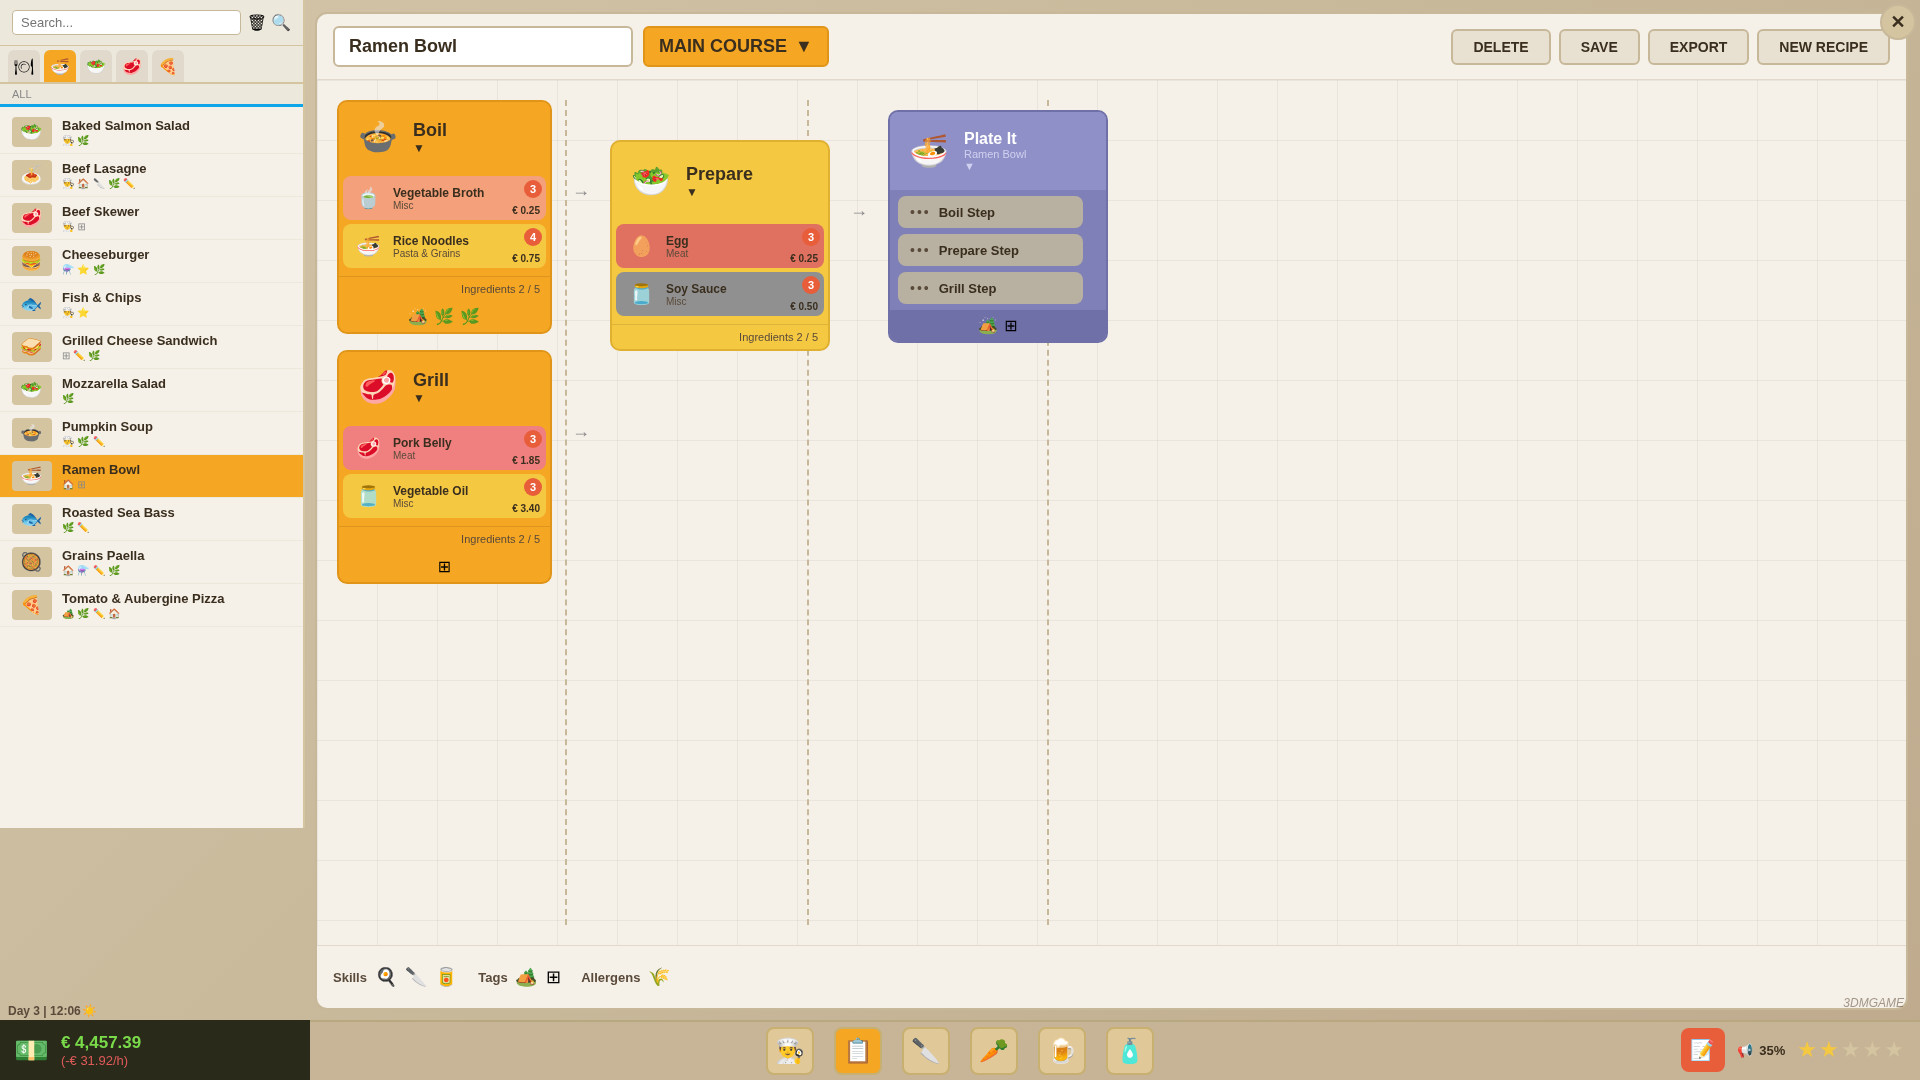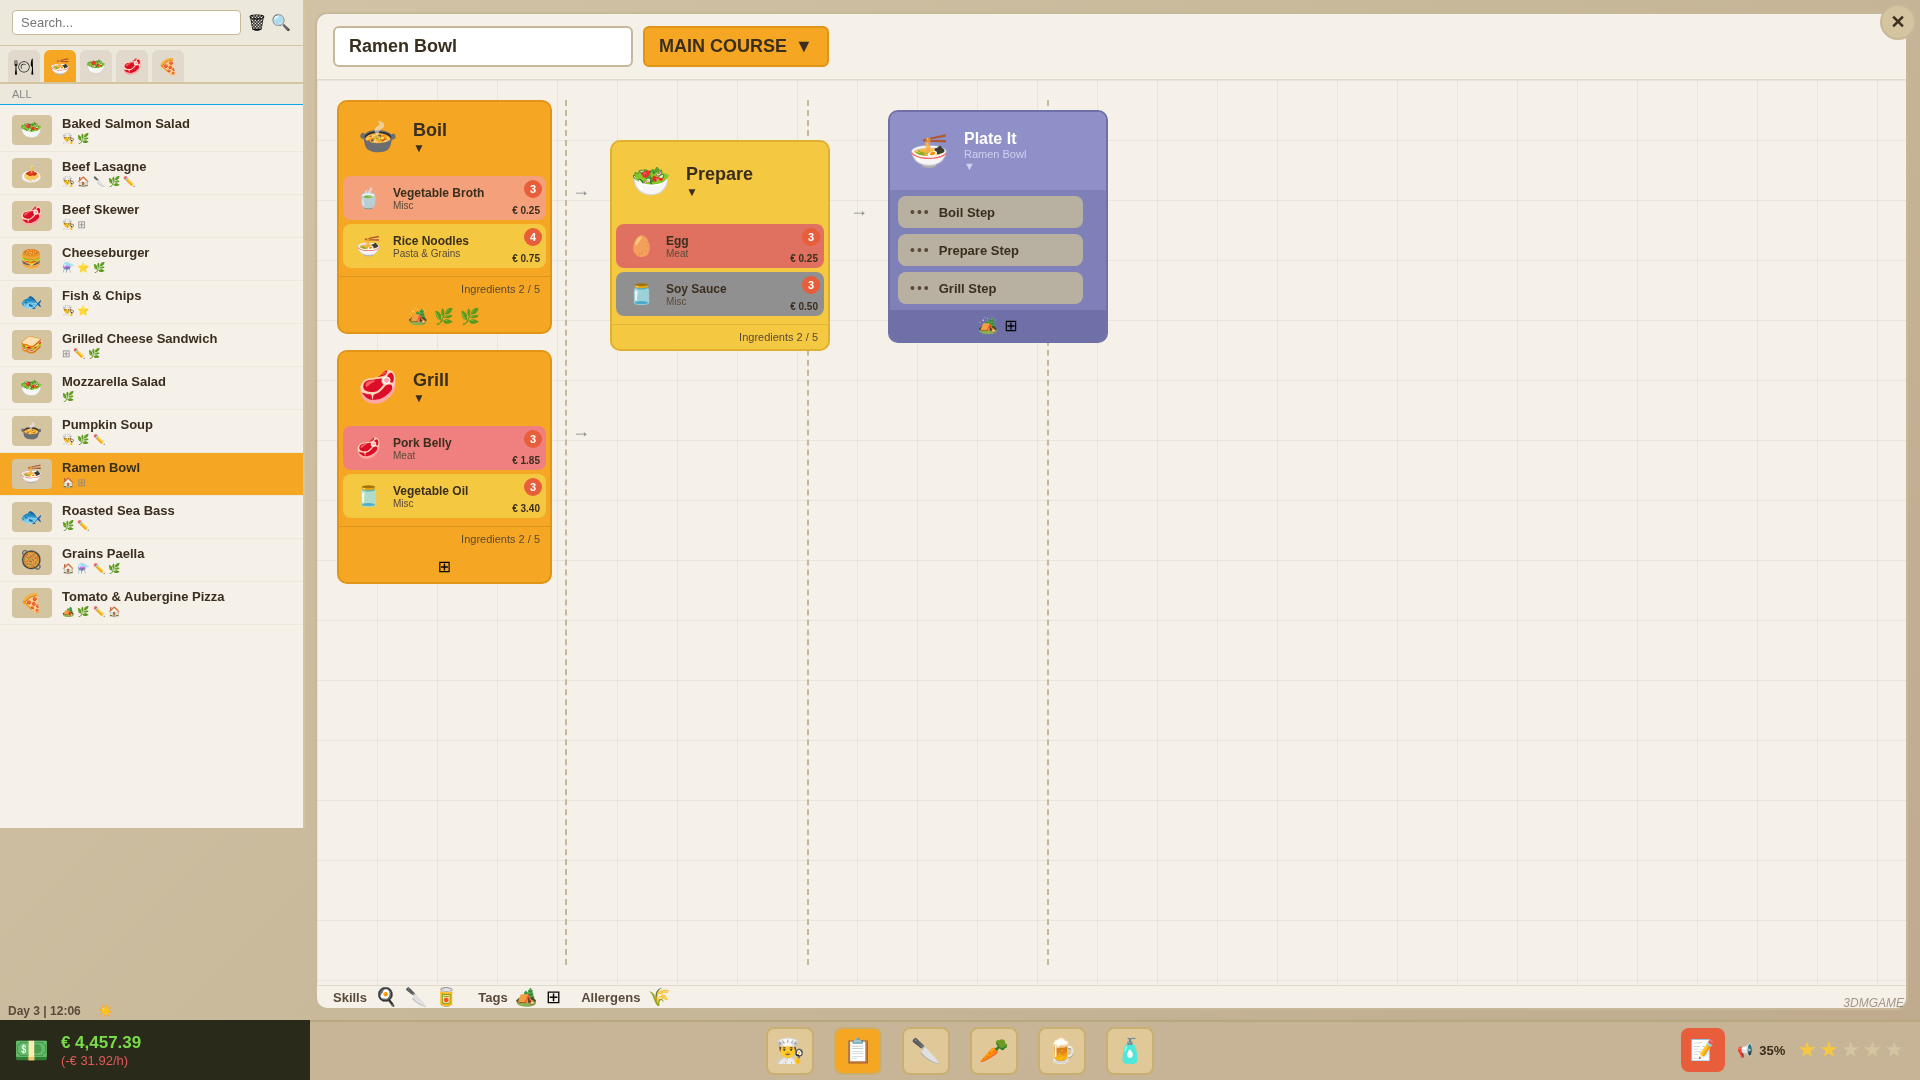--- a/index.html
+++ b/index.html
@@ -77,21 +77,21 @@
     }
     .sidebar-tab.active {
       background: #f5a623;
     }
 
     .sidebar-filter {
       padding: 4px 12px;
       font-size: 11px;
       color: #888;
       background: #ede8dc;
-      border-bottom: 1px solid #0ea5e9;
+      border-bottom: 3px solid #0ea5e9;
     }
 
     .recipe-list {
       flex: 1;
       overflow-y: auto;
       padding: 4px 0;
     }
 
     .recipe-item {
       display: flex;
@@ -437,21 +437,21 @@
     }
 
     .step-node-label {
       font-size: 13px;
       font-weight: 600;
       color: #3a2e1e;
     }
 
     
     .bottom-toolbar {
-      padding: 0 16px;
+      padding: 20px 16px;
       border-top: 1px solid #e0d9cc;
       display: flex;
       align-items: center;
       gap: 20px;
     }
 
     .toolbar-section {
       display: flex;
       align-items: center;
       gap: 8px;
@@ -783,20 +783,26 @@
 
 <div class="main-content" style="position: absolute; left: 315px; top: 12px; right: 12px; bottom: 70px; background: #f5f0e8; border-radius: 12px; border: 2px solid #c8b89a; display: flex; flex-direction: column;">
 
   <div class="close-btn">✕</div>
 
   <div class="recipe-header">
     <input class="recipe-title-input" type="text" value="Ramen Bowl" style="">
     <div class="category-select">
       <span>MAIN COURSE</span>
       <span>▼</span>
+    </div>
+    <div class="header-buttons">
+      <button class="btn btn-delete">DELETE</button>
+      <button class="btn btn-save">SAVE</button>
+      <button class="btn btn-export">EXPORT</button>
+      <button class="btn btn-new">NEW RECIPE</button>
     </div>
   </div>
 
 
   <div class="recipe-canvas">
     <div class="canvas-grid"></div>
 
     <div class="v-dashed" style="left: 248px;"></div>
     <div class="v-dashed" style="left: 490px;"></div>
     <div class="v-dashed" style="left: 730px;"></div>
@@ -986,21 +992,21 @@
 </div>
 
 <div class="money-bar">
   <div class="money-icon">💵</div>
   <div class="money-row">
     <div class="money-amount">€ 4,457.39</div>
     <div class="money-change">(-€ 31.92/h)</div>
   </div>
 </div>
 
-<div style="position: absolute; bottom: 62px; left: 8px; display: flex; align-items: center; gap: 18px; color: #5a4a3a; font-size: 12px; font-weight: 600;">
+<div style="position: absolute; bottom: 62px; left: 8px; display: flex; align-items: center; gap: 2px; color: #5a4a3a; font-size: 12px; font-weight: 600;">
   <span>Day 3 | 12:06</span>
   <span>☀️</span>
 </div>
 
 <div class="bottom-right">
   <div class="notification-btn">📝</div>
   <div class="volume-area">
     <span>📢</span>
     <span>35%</span>
   </div>

